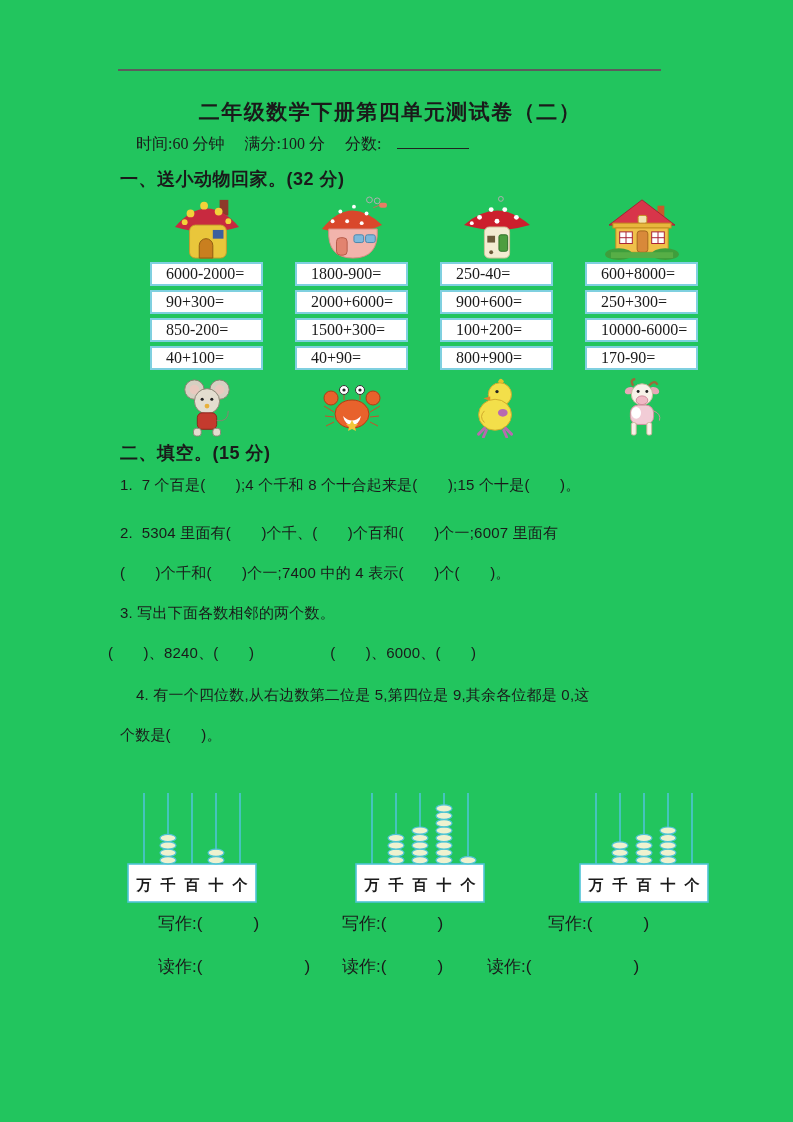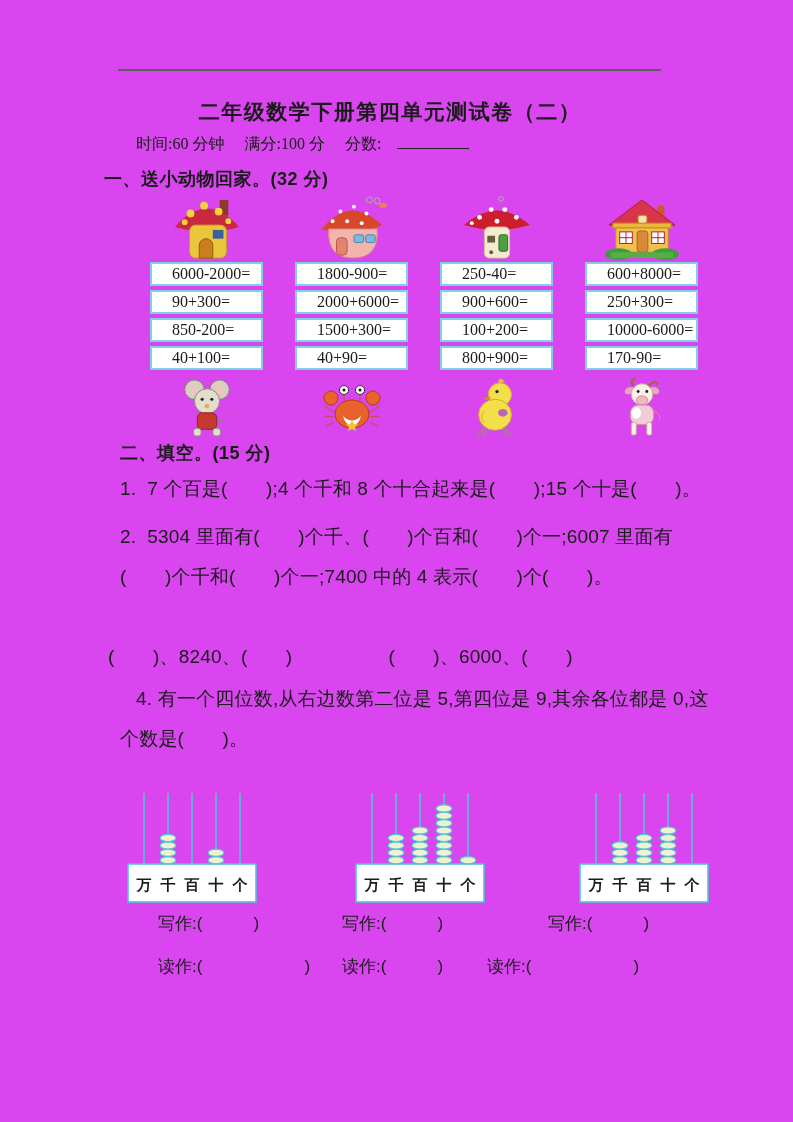--- a/index.html
+++ b/index.html
@@ -1,53 +1,53 @@
 <!DOCTYPE html>
 <html><head>
 <meta charset="utf-8">
 <style>
   html,body{margin:0;padding:0;background:#ffffff;}
-  .page{position:relative;width:793px;height:1122px;background:#d946ef;overflow:hidden;
+  .page{position:relative;width:793px;height:1122px;background:#22c55e;overflow:hidden;
         font-family:"Liberation Sans",sans-serif;color:#1a1a1a;}
   .abs{position:absolute;}
   .rule{height:2px;background:#5c5c5c;}
   .title{width:540px;text-align:center;font-family:"Liberation Serif",serif;
          font-size:21px;letter-spacing:1.5px;font-weight:600;}
   .meta{width:540px;text-align:left;font-size:16px;font-family:"Liberation Serif",serif;}
   .meta span{margin-left:16px;}
   .score-blank{display:inline-block;width:72px;border-bottom:1.6px solid #222;
                height:14px;margin-left:2px;}
   .sec-head{font-size:18px;font-weight:bold;letter-spacing:0.5px;}
-  .q{font-size:19px;white-space:pre;letter-spacing:0.2px;}
+  .q{font-size:15px;white-space:pre;letter-spacing:0.2px;}
   .cols{left:150px;top:194px;width:560px;display:flex;gap:32px;}
   .col{width:113px;display:flex;flex-direction:column;align-items:stretch;}
   .house{height:66px;display:flex;justify-content:center;align-items:flex-end;margin-bottom:2px;}
   .pbox{height:20px;border:2px solid #7fd0e0;background:#fff;margin-bottom:4px;
         font-family:"Liberation Serif",serif;font-size:16px;line-height:20px;
-        padding-left:20px;white-space:nowrap;}
+        padding-left:14px;white-space:nowrap;}
   .animal{height:64px;display:flex;justify-content:center;align-items:center;margin-top:2px;}
   svg text{font-family:"Liberation Serif",serif;}
   .ansrow{font-size:17px;white-space:pre;}
 </style>
 </head>
 <body>
 
 <div class="page">
 
   <div class="abs rule" style="left:118px;top:69px;width:543px;"></div>
 
   <div class="abs title" style="left:120px;top:98px;">二年级数学下册第四单元测试卷（二）</div>
 
   <div class="abs meta" style="left:120px;top:134px;">
     <span>时间:60 分钟</span>
     <span>满分:100 分</span>
     <span>分数:</span><span class="score-blank"></span>
   </div>
 
-  <div class="abs sec-head" style="left:104px;top:167px;">一、送小动物回家。(32 分)</div>
+  <div class="abs sec-head" style="left:120px;top:167px;">一、送小动物回家。(32 分)</div>
 
   <div class="abs cols">
 
     <div class="col">
       <div class="house">
         <svg width="78" height="64" viewBox="0 0 80 66">
           <rect x="53" y="4" width="9" height="16" fill="#8d3a2a"></rect>
           <path d="M7 32 Q40 -6 73 32 Q40 42 7 32 Z" fill="#c8293f"></path>
           <circle cx="23" cy="18" r="4" fill="#f2d23a"></circle>
             <circle cx="37" cy="10" r="4" fill="#f2d23a"></circle>
@@ -207,20 +207,21 @@
     </div>
   </div>
 
   <div class="abs sec-head" style="left:120px;top:441px;">二、填空。(15 分)</div>
 
   <div class="abs q" style="left:120px;top:476px;">1.  7 个百是(　　);4 个千和 8 个十合起来是(　　);15 个十是(　　)。</div>
 
   <div class="abs q" style="left:120px;top:524px;">2.  5304 里面有(　　)个千、(　　)个百和(　　)个一;6007 里面有</div>
   <div class="abs q" style="left:120px;top:564px;">(　　)个千和(　　)个一;7400 中的 4 表示(　　)个(　　)。</div>
 
+  <div class="abs q" style="left:120px;top:604px;">3. 写出下面各数相邻的两个数。</div>
   <div class="abs q" style="left:108px;top:644px;">(　　)、8240、(　　)　　　　　(　　)、6000、(　　)</div>
 
   <div class="abs q" style="left:136px;top:686px;">4. 有一个四位数,从右边数第二位是 5,第四位是 9,其余各位都是 0,这</div>
   <div class="abs q" style="left:120px;top:726px;">个数是(　　)。</div>
 
 
   <svg class="abs" style="left:126px;top:790px;" width="132" height="116" viewBox="0 0 132 116">
       <rect x="2" y="74" width="128" height="38" fill="#fff" stroke="#4fc4d6" stroke-width="1.6"></rect>
       <line x1="18" y1="3" x2="18" y2="74" stroke="#4fc4d6" stroke-width="1.6"></line>
       <text x="18" y="100" text-anchor="middle" font-size="15" font-weight="bold" fill="#1a1a1a">万</text>

